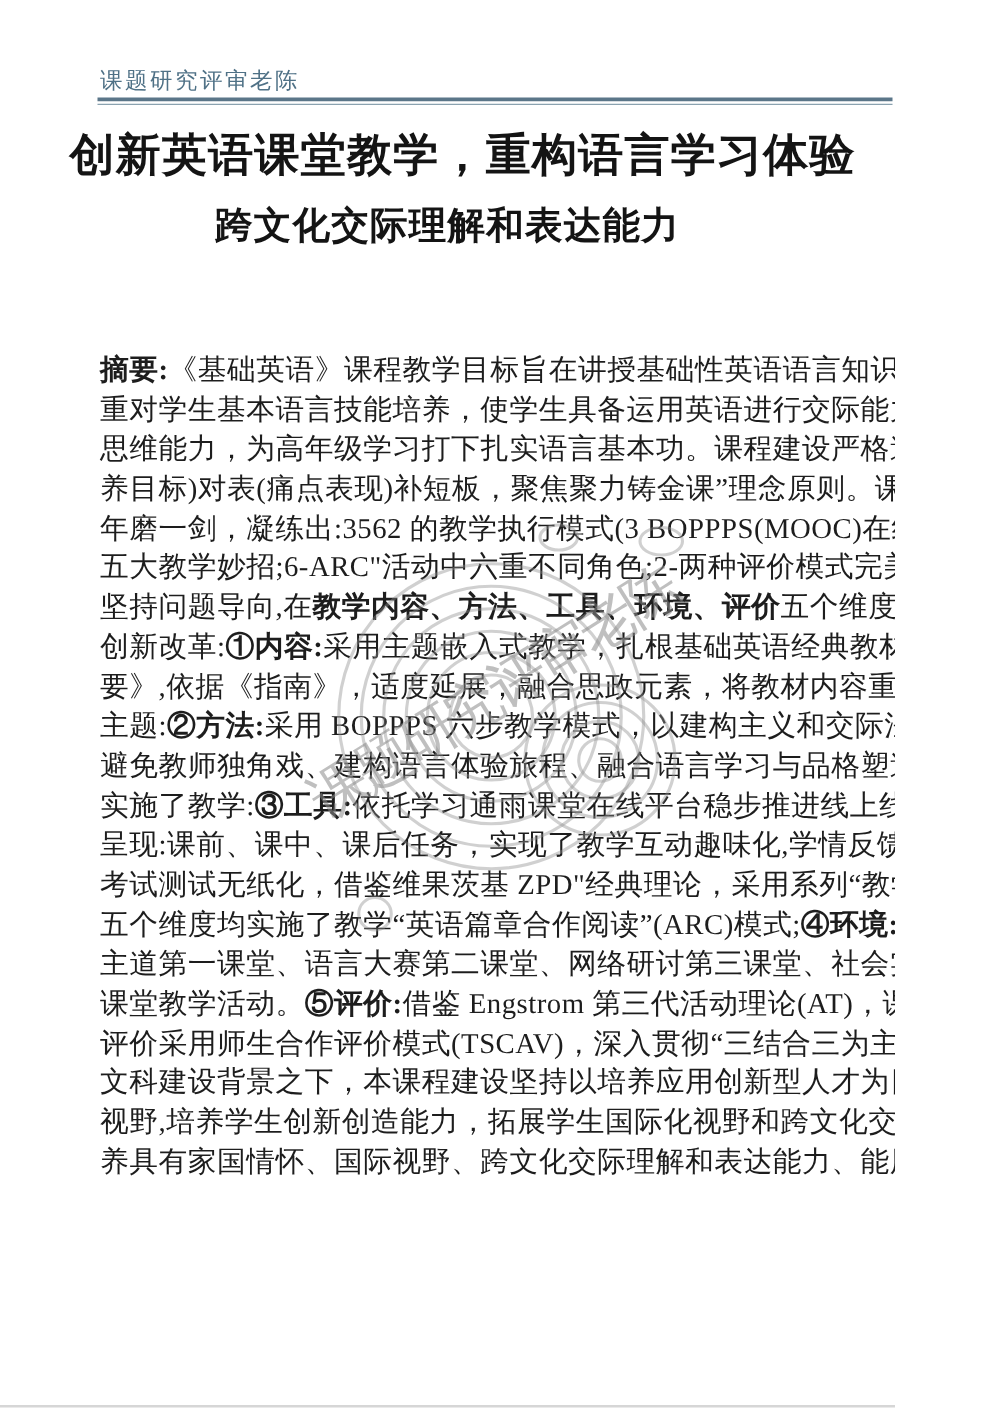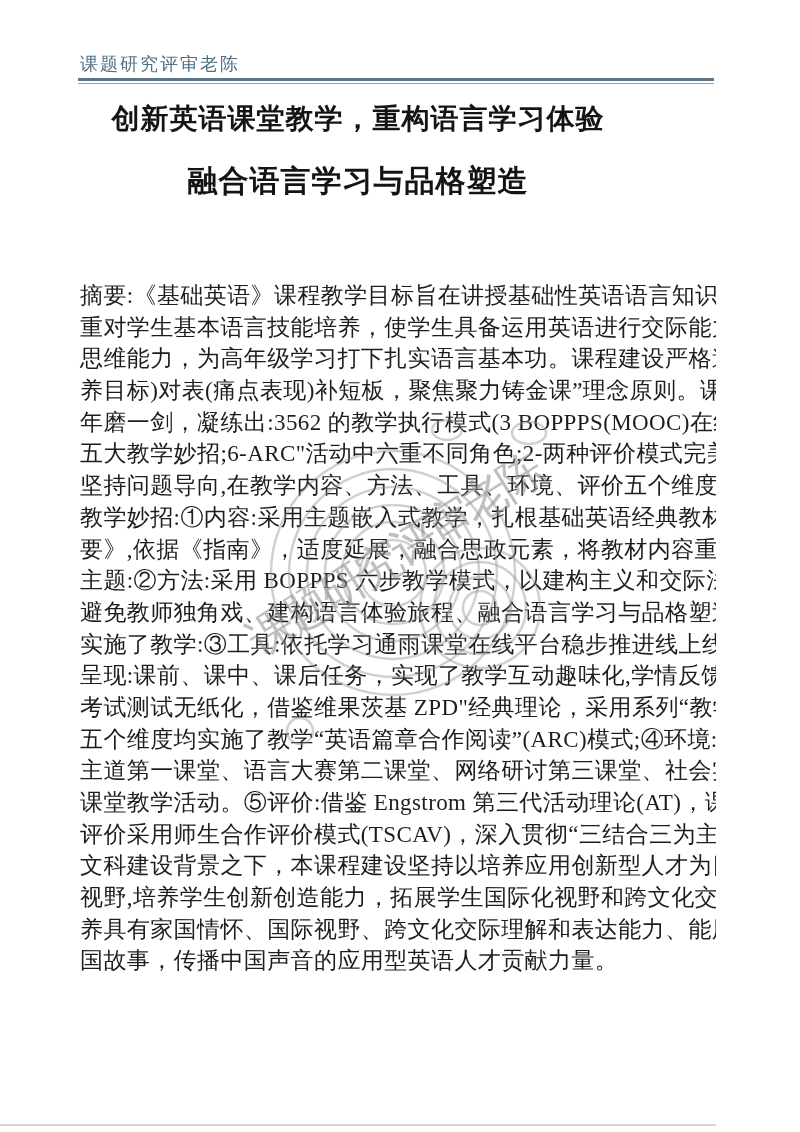--- a/index.html
+++ b/index.html
@@ -23,26 +23,26 @@
     position: absolute;
     left: 78px;
     top: 78px;
     width: 636px;
     height: 2px;
     border-top: 3px solid #5b7689;
     border-bottom: 1px solid #8aa2b0;
   }
   .doc-title {
     position: absolute;
-    left: 0;
+    left: 12px;
     top: 100px;
     width: 100%;
     margin: 0;
     text-align: center;
-    font-size: 28px;
+    font-size: 36px;
     font-weight: bold;
     color: #141414;
     letter-spacing: 1px;
   }
   .doc-subtitle {
     position: absolute;
     left: 0;
     top: 160px;
     width: 100%;
     text-align: center;
@@ -59,21 +59,21 @@
     width: 648px;
     font-size: 23px;
     color: #1d1d1d;
   }
   .body-line {
     height: 31.7px;
     line-height: 31.7px;
     white-space: nowrap;
     letter-spacing: 0.4px;
   }
-  .body-line .b { font-weight: normal; }
+  .body-line .b { font-weight: bold; }
   .watermark {
     position: absolute;
     left: 0;
     top: 0;
     pointer-events: none;
   }
   .page-edge-right {
     position: absolute;
     left: 789px;
     top: 0;
@@ -95,46 +95,45 @@
 
 <div class="page">
 
   <div class="header-label">课题研究评审老陈</div>
 
   <div class="header-rule"></div>
 
   <h1 class="doc-title">创新英语课堂教学，重构语言学习体验</h1>
 
   <div class="doc-subtitle">
-    <div>融合语言学习与品格塑造</div>
+    <div>跨文化交际理解和表达能力</div>
   </div>
 
   <div class="abstract">
       <div class="body-line"><span class="b">摘要:</span><span>《基础英语》课程教学目标旨在讲授基础性英语语言知识。教学过程侧</span></div>
       <div class="body-line"><span>重对学生基本语言技能培养，使学生具备运用英语进行交际能力，培养逻辑</span></div>
       <div class="body-line"><span>思维能力，为高年级学习打下扎实语言基本功。课程建设严格遵循“对标(培</span></div>
       <div class="body-line"><span>养目标)对表(痛点表现)补短板，聚焦聚力铸金课”理念原则。课程团队十三</span></div>
       <div class="body-line"><span>年磨一剑，凝练出:3562 的教学执行模式(3 BOPPPS(MOOC)在线学习平台;5</span></div>
       <div class="body-line"><span>五大教学妙招;6-ARC"活动中六重不同角色;2-两种评价模式完美结合)。团队</span></div>
       <div class="body-line"><span>坚持问题导向,在</span><span class="b">教学内容、方法、工具、环境、评价</span><span>五个维度均实施了教学</span></div>
-      <div class="body-line"><span>教学妙招:</span><span class="b">①内容:</span><span>采用主题嵌入式教学，扎根基础英语经典教材，参考《纲</span></div>
+      <div class="body-line"><span>创新改革:</span><span class="b">①内容:</span><span>采用主题嵌入式教学，扎根基础英语经典教材，参考《纲</span></div>
       <div class="body-line"><span>要》,依据《指南》，适度延展，融合思政元素，将教材内容重新建构为 32 个</span></div>
       <div class="body-line"><span>主题:</span><span class="b">②方法:</span><span>采用 BOPPPS 六步教学模式，以建构主义和交际法为理论依据，</span></div>
       <div class="body-line"><span>避免教师独角戏、建构语言体验旅程、融合语言学习与品格塑造，直击多个</span></div>
       <div class="body-line"><span>实施了教学:</span><span class="b">③工具:</span><span>依托学习通雨课堂在线平台稳步推进线上线下混合式教学，</span></div>
       <div class="body-line"><span>呈现:课前、课中、课后任务，实现了教学互动趣味化,学情反馈精准化以及</span></div>
       <div class="body-line"><span>考试测试无纸化，借鉴维果茨基 ZPD"经典理论，采用系列“教学妙招”，针对</span></div>
       <div class="body-line"><span>五个维度均实施了教学“英语篇章合作阅读”(ARC)模式;</span><span class="b">④环境:</span><span>实施了教学</span></div>
       <div class="body-line"><span>主道第一课堂、语言大赛第二课堂、网络研讨第三课堂、社会实践第四课堂</span></div>
       <div class="body-line"><span>课堂教学活动。</span><span class="b">⑤评价:</span><span>借鉴 Engstrom 第三代活动理论(AT)，课堂教学活动</span></div>
       <div class="body-line"><span>评价采用师生合作评价模式(TSCAV)，深入贯彻“三结合三为主”原则。在新</span></div>
       <div class="body-line"><span>文科建设背景之下，本课程建设坚持以培养应用创新型人才为目标拓宽学生</span></div>
       <div class="body-line"><span>视野,培养学生创新创造能力，拓展学生国际化视野和跨文化交际能力，为培</span></div>
       <div class="body-line"><span>养具有家国情怀、国际视野、跨文化交际理解和表达能力、能用英语讲好中</span></div>
-      <div class="body-line"><span>国故事，传播中国声音的应用型英语人才贡献力量。</span></div>
     </div>
 
   <svg class="watermark" width="800" height="1132" viewBox="0 0 800 1132">
     <g fill="none" stroke="#8f8f8f" stroke-opacity="0.42" stroke-width="2.5">
       <ellipse cx="447" cy="430" rx="15" ry="10"></ellipse>
       <ellipse cx="529" cy="433" rx="17" ry="11"></ellipse>
       <circle cx="393" cy="573" r="33"></circle>
       <circle cx="393" cy="573" r="51"></circle>
       <circle cx="393" cy="573" r="68"></circle>
       <circle cx="393" cy="573" r="86"></circle>

